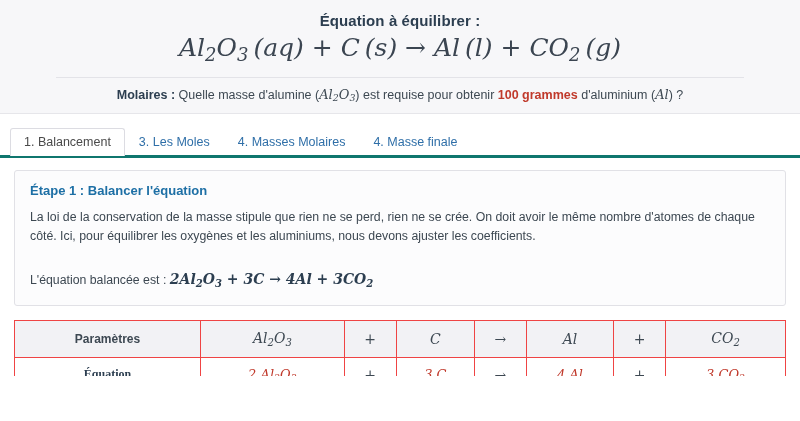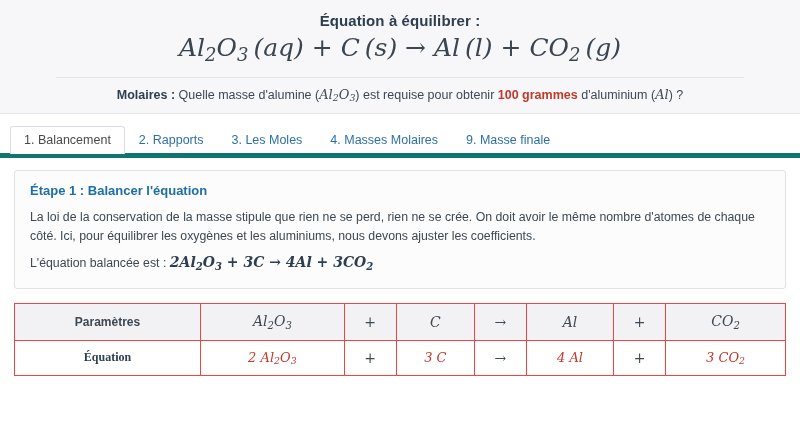--- a/index.html
+++ b/index.html
@@ -54,21 +54,21 @@
   .question .mi {
     font-family: "DejaVu Serif", "Liberation Serif", serif;
     font-style: italic;
     font-size: 13px;
   }
 
   
   .tabs {
     display: flex;
     align-items: flex-end;
-    border-bottom: 5px solid #0f766e;
+    border-bottom: 3px solid #0f766e;
     padding: 0 10px;
     height: 30px;
     background: #ffffff;
     margin-top: 14px;
   }
   .tab {
     font-size: 12.5px;
     padding: 6px 13px 7px 13px;
     color: #2f6fa8;
     cursor: pointer;
@@ -98,21 +98,21 @@
     color: #1d6fa5;
     font-weight: bold;
     font-size: 13px;
     margin-bottom: 10px;
   }
   .step-text {
     font-size: 12.3px;
     line-height: 1.55;
     color: #3d4852;
   }
-  .step-text.second { margin-top: 6px; }
+  .step-text.second { margin-top: 23px; }
   .inline-eq {
     font-family: "DejaVu Serif", "Liberation Serif", serif;
     font-style: italic;
     font-size: 14px;
     font-weight: bold;
     color: #2c3e50;
   }
 
   
   table.balance {
@@ -176,24 +176,23 @@
 
     <hr class="divider">
 
     <div class="question">
       <b>Molaires :</b><span> Quelle masse d'alumine (<span class="mi">Al<sub>2</sub>O<sub>3</sub></span>) est requise pour obtenir <span class="hl">100 grammes</span> d'aluminium (<span class="mi">Al</span>) ?</span>
     </div>
   </div>
 
   <div class="tabs">
     <div class="tab active">1. Balancement</div>
-    <div class="tab">2. Rapports</div>
     <div class="tab">3. Les Moles</div>
     <div class="tab">4. Masses Molaires</div>
-    <div class="tab">9. Masse finale</div>
+    <div class="tab">4. Masse finale</div>
   </div>
 
   <div class="content">
 
     <div class="step-box">
       <div class="step-title">Étape 1 : Balancer l'équation</div>
       <div class="step-text">La loi de la conservation de la masse stipule que rien ne se perd, rien ne se crée. On doit avoir le même nombre d'atomes de chaque côté. Ici, pour équilibrer les oxygènes et les aluminiums, nous devons ajuster les coefficients.</div>
       <div class="step-text second">
         <span>L'équation balancée est :</span>
         <span class="inline-eq">2Al<sub>2</sub>O<sub>3</sub> + 3C → 4Al + 3CO<sub>2</sub></span>

